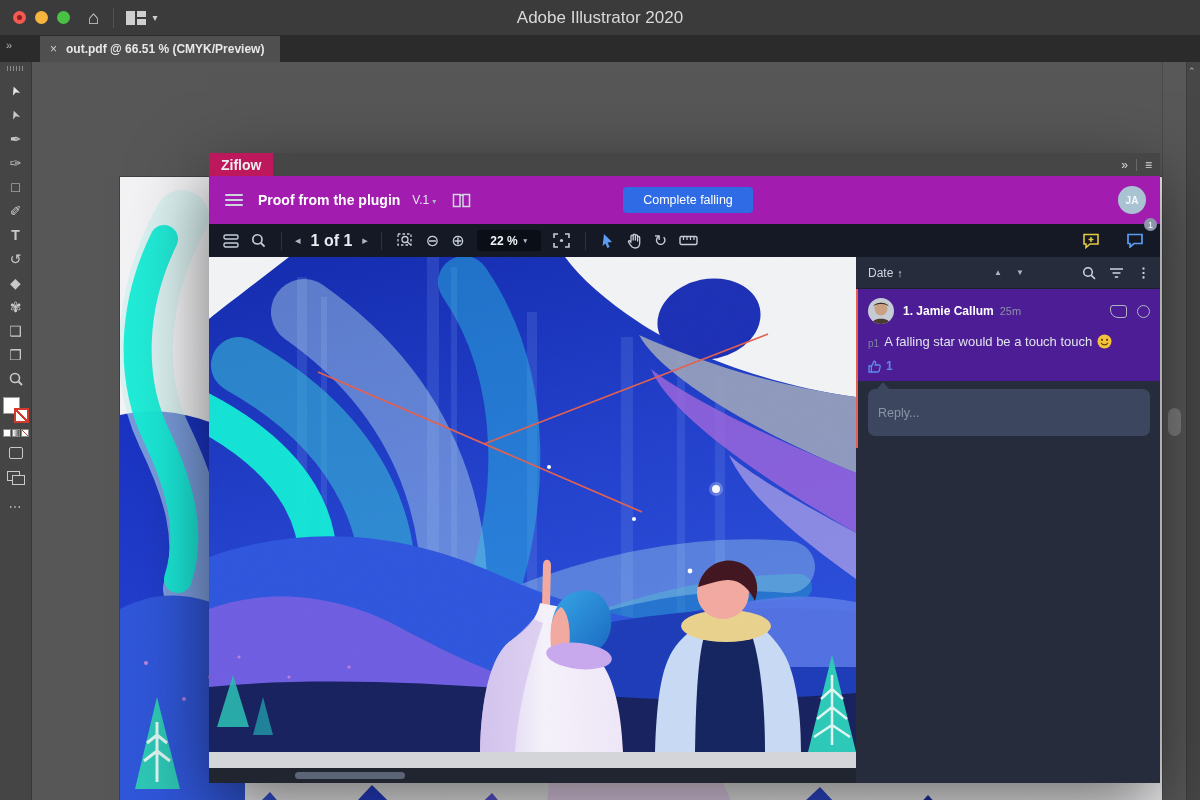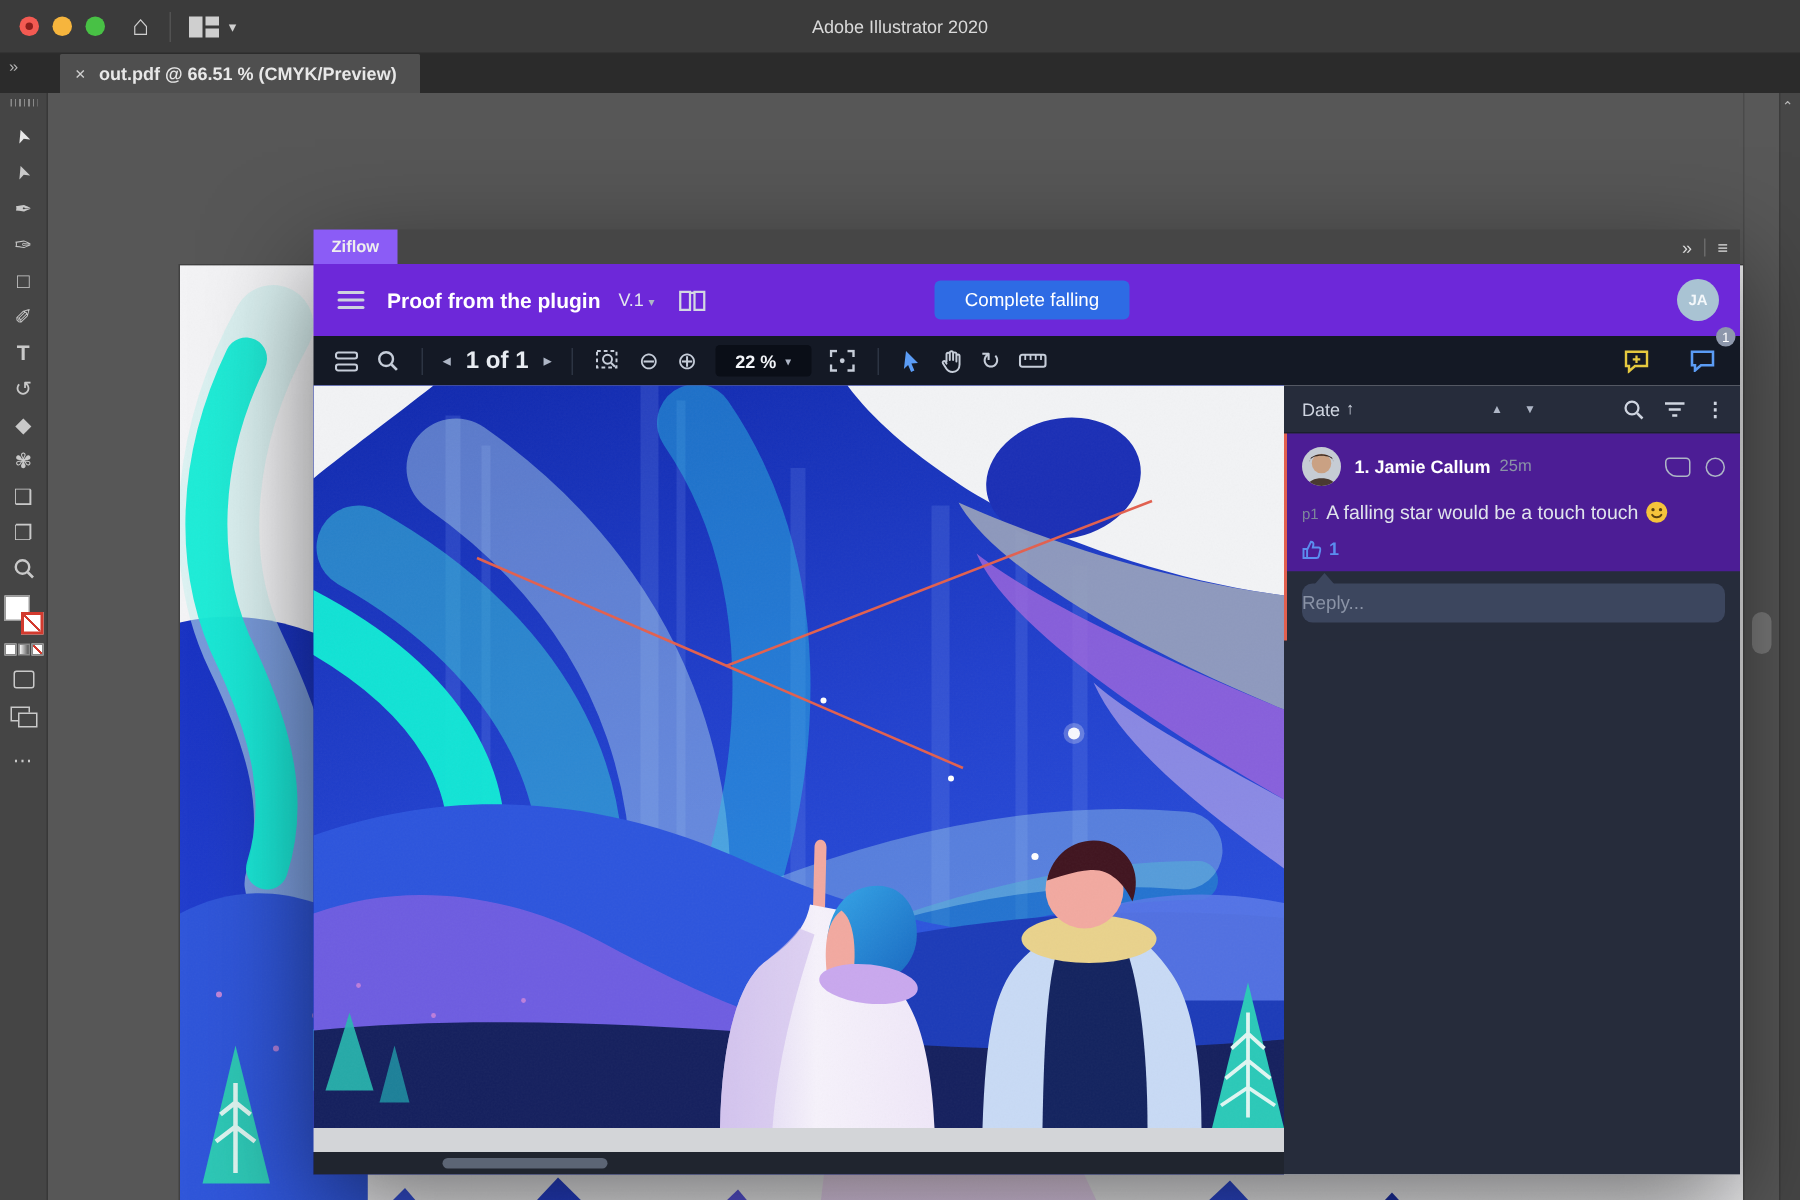--- a/index.html
+++ b/index.html
@@ -12,21 +12,21 @@
   .traffic { width:13px; height:13px; border-radius:50%; margin-left:9px; position:relative; }
   .t-red { background:#f35a52; margin-left:13px; }
   .t-red .dot { position:absolute; left:4px; top:4px; width:5px; height:5px; border-radius:50%; background:#8c1f1c; }
   .t-yellow { background:#f6b53d; }
   .t-green { background:#48c145; }
   .home-icon { margin-left:18px; color:#cfcfcf; font-size:19px; line-height:1; }
   .mb-sep { width:1px; height:20px; background:#525252; margin:0 12px 0 14px; }
   .layout-icon { display:flex; gap:2px; }
   .layout-icon .lcell { background:#cfcfcf; }
   .mb-caret { color:#cfcfcf; font-size:10px; margin-left:6px; }
-  #mb-title { position:absolute; left:0; right:0; text-align:center; color:#d9d9d9; font-size:12px; }
+  #mb-title { position:absolute; left:0; right:0; text-align:center; color:#d9d9d9; font-size:17px; }
 
   #tabbar { position:absolute; left:0; top:36px; width:1200px; height:26px; background:#2b2b2b; }
   #tab-expander { position:absolute; left:6px; top:3px; color:#b5b5b5; font-size:11px; letter-spacing:1px; }
   #doc-tab { position:absolute; left:40px; top:0; height:26px; background:#4f4f4f; display:flex;
     align-items:center; padding:0 16px 0 10px; border-radius:1px 1px 0 0; }
   #doc-tab .close { color:#cfcfcf; font-size:12px; margin-right:9px; }
   #doc-tab .label { color:#e8e8e8; font-size:12px; font-weight:bold; white-space:nowrap; }
 
   
   #toolcol { position:absolute; left:0; top:62px; width:32px; height:738px; background:#454545;
@@ -62,27 +62,27 @@
   
   #ai-vscroll { position:absolute; left:1162px; top:62px; width:24px; height:738px; background:#585858; border-left:1px solid #4a4a4a; }
   #ai-vthumb { position:absolute; left:5px; top:346px; width:13px; height:28px; border-radius:7px; background:#7d7d7d; }
   #ai-dock { position:absolute; left:1186px; top:62px; width:14px; height:738px; background:#474747; border-left:1px solid #3c3c3c; }
   #dock-chevron { position:absolute; left:1188px; top:66px; color:#b9b9b9; font-size:9px; }
 
   
   #ziflow { position:absolute; left:209px; top:153px; width:951px; height:630px;
     box-shadow:0 24px 70px rgba(0,0,0,.55); }
   #zf-tabstrip { position:absolute; left:0; top:0; width:951px; height:23px; background:#464646; }
-  #zf-tab { position:absolute; left:0; top:0; height:23px; background:#8b5cf6; padding:0 12px;
-    display:flex; align-items:center; color:#eeeeee; font-size:11px; font-weight:bold; }
+  #zf-tab { position:absolute; left:0; top:0; height:23px; background:#be185d; padding:0 12px;
+    display:flex; align-items:center; color:#eeeeee; font-size:14px; font-weight:bold; }
   .zf-chrome-icons { position:absolute; right:8px; top:0; height:23px; display:flex; align-items:center; gap:8px;
     color:#dddddd; font-size:12px; }
   .zf-chrome-icons .bar { width:1px; height:12px; background:#6a6a6a; }
 
-  #zf-header { position:absolute; left:0; top:23px; width:951px; height:48px; background:#6d28d9;
+  #zf-header { position:absolute; left:0; top:23px; width:951px; height:48px; background:#a21caf;
     display:flex; align-items:center; }
   .hamburger { width:18px; margin-left:16px; display:flex; flex-direction:column; gap:3px; }
   .hamburger i { height:2px; background:#cdd3de; border-radius:1px; display:block; }
   #zf-title { color:#ffffff; font-size:14px; font-weight:bold; margin-left:15px; }
   #zf-version { color:#e3e7ee; font-size:12px; margin-left:12px; }
   #zf-version .caret { font-size:8px; margin-left:3px; color:#aeb6c6; }
   .book-icon { margin-left:16px; }
   #complete-btn { position:absolute; left:414px; top:11px; width:130px; height:26px; border:none; border-radius:4px;
     background:#2e6be4; color:#ffffff; font-size:12.5px; font-family:inherit; }
   #zf-avatar { position:absolute; right:14px; top:10px; width:28px; height:28px; border-radius:50%;
@@ -127,21 +127,21 @@
   .cc-time { color:#8a93a6; font-size:11px; margin-left:6px; }
   .cc-icons { margin-left:auto; display:flex; gap:10px; align-items:center; }
   .bubble-outline { width:17px; height:13px; border:1.5px solid #aeb6c6; border-radius:3px 3px 3px 8px; }
   .circle-outline { width:13px; height:13px; border:1.5px solid #aeb6c6; border-radius:50%; }
   .cc-body { margin-top:10px; font-size:13px; color:#e0e4ec; display:flex; align-items:flex-end; gap:5px; }
   .cc-page { color:#7d879c; font-size:10px; }
   .cc-like { margin-top:10px; display:flex; align-items:center; gap:5px; color:#5b8def; font-size:12px; font-weight:bold; }
   #reply-wrap { background:#262c3b; padding:8px 10px 12px 10px; position:relative; }
   #reply-tail { position:absolute; left:18px; top:1px; width:0; height:0;
     border-left:7px solid transparent; border-right:7px solid transparent; border-bottom:8px solid #3c465e; }
-  #reply-input { width:100%; height:26px; background:#3c465e; border:none; border-radius:7px; padding:0 0;
+  #reply-input { width:100%; height:47px; background:#3c465e; border:none; border-radius:7px; padding:0 10px;
     color:#dfe3ea; font-size:12.5px; font-family:inherit; outline:none; }
   #reply-input::placeholder { color:#8a93a6; }
   #collapse-bar { position:relative; border-top:1px solid #3a4254; background:#262c3b; height:27px;
     display:flex; align-items:center; justify-content:center; color:#aeb6c6; font-size:12px; }
   #collapse-notch { position:absolute; left:50%; top:-6px; width:10px; height:10px; background:#262c3b;
     border-left:1px solid #3a4254; border-top:1px solid #3a4254; transform:translateX(-50%) rotate(45deg); }
 </style>
 </head>
 <body>
 

